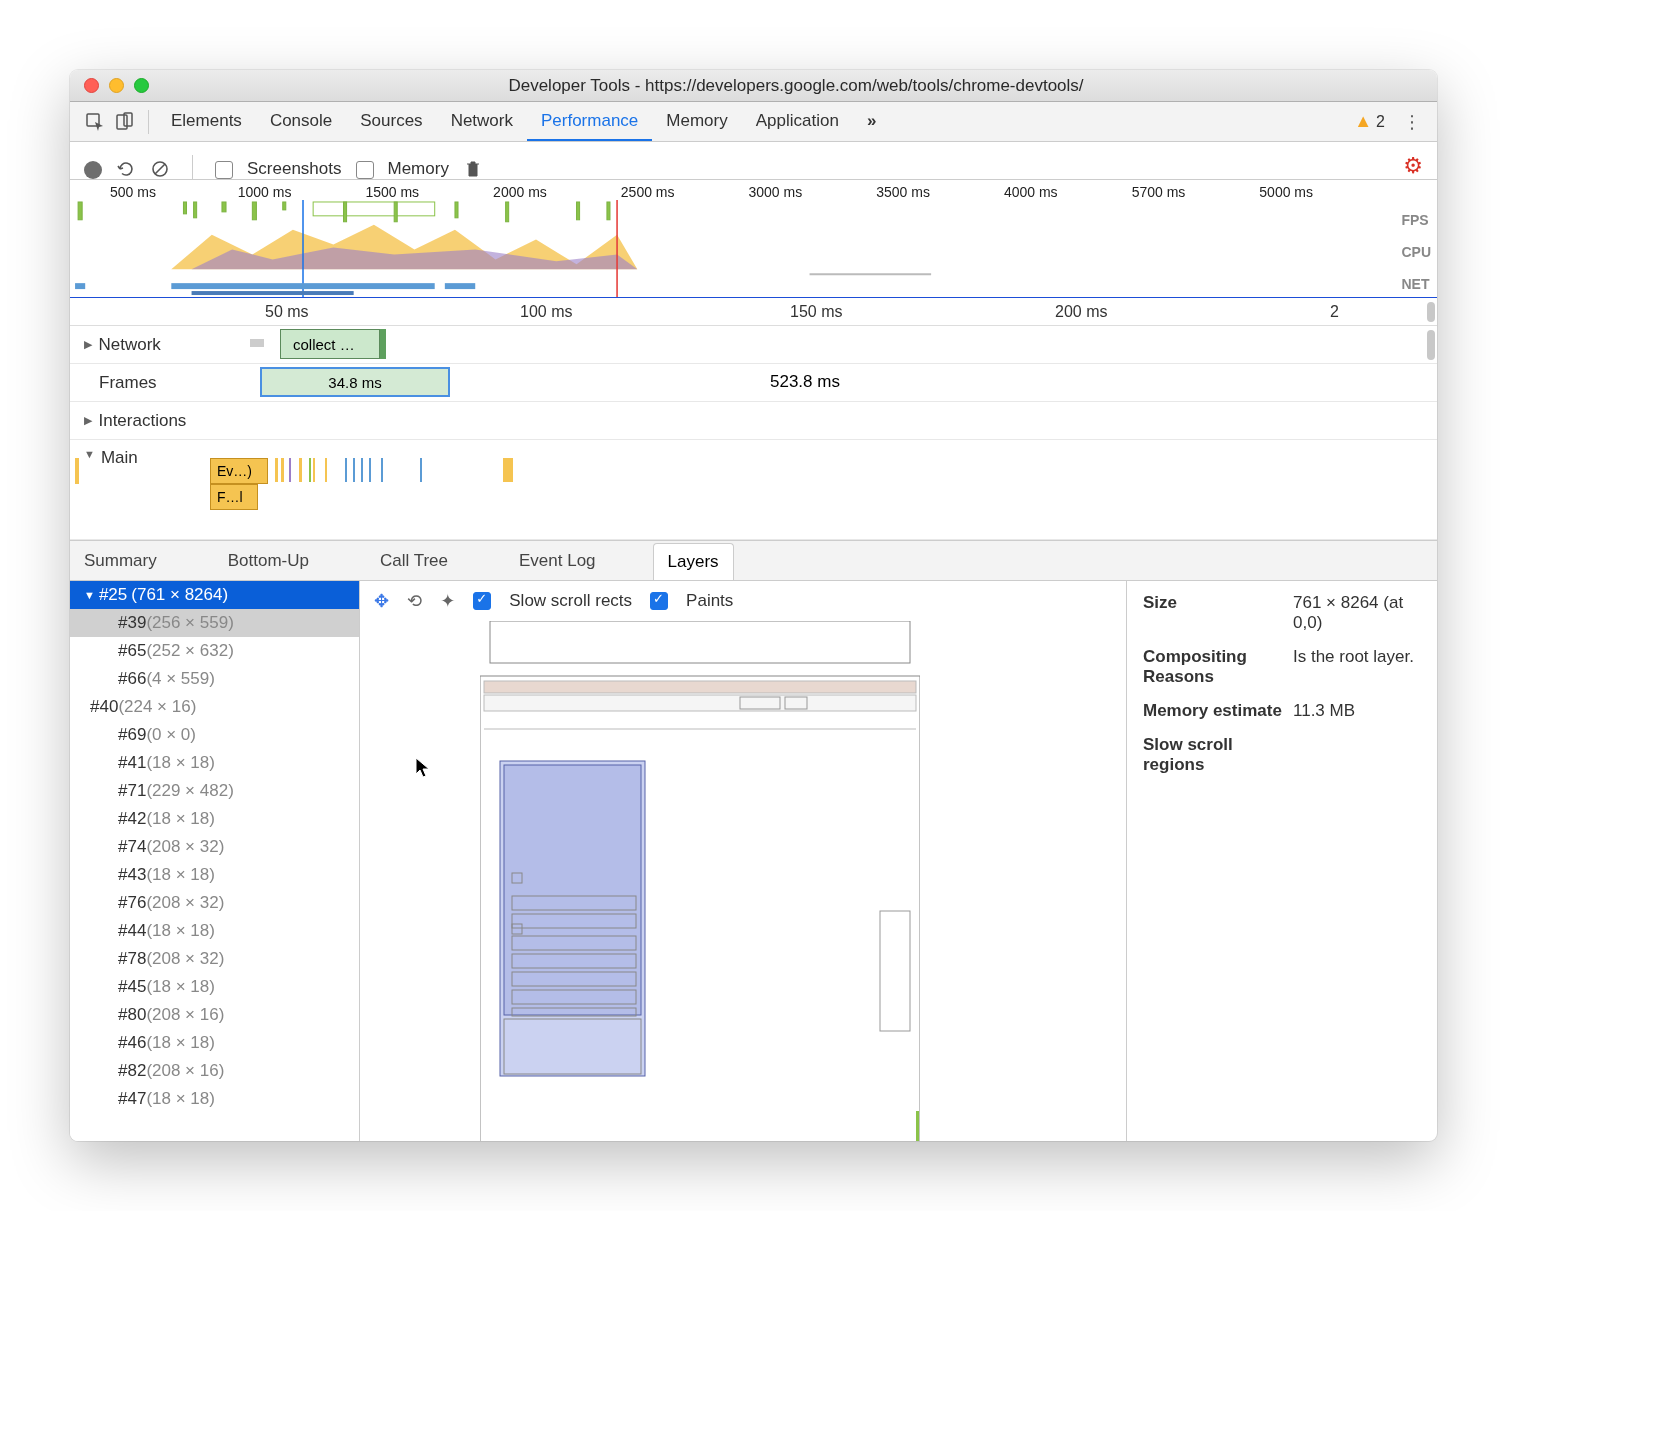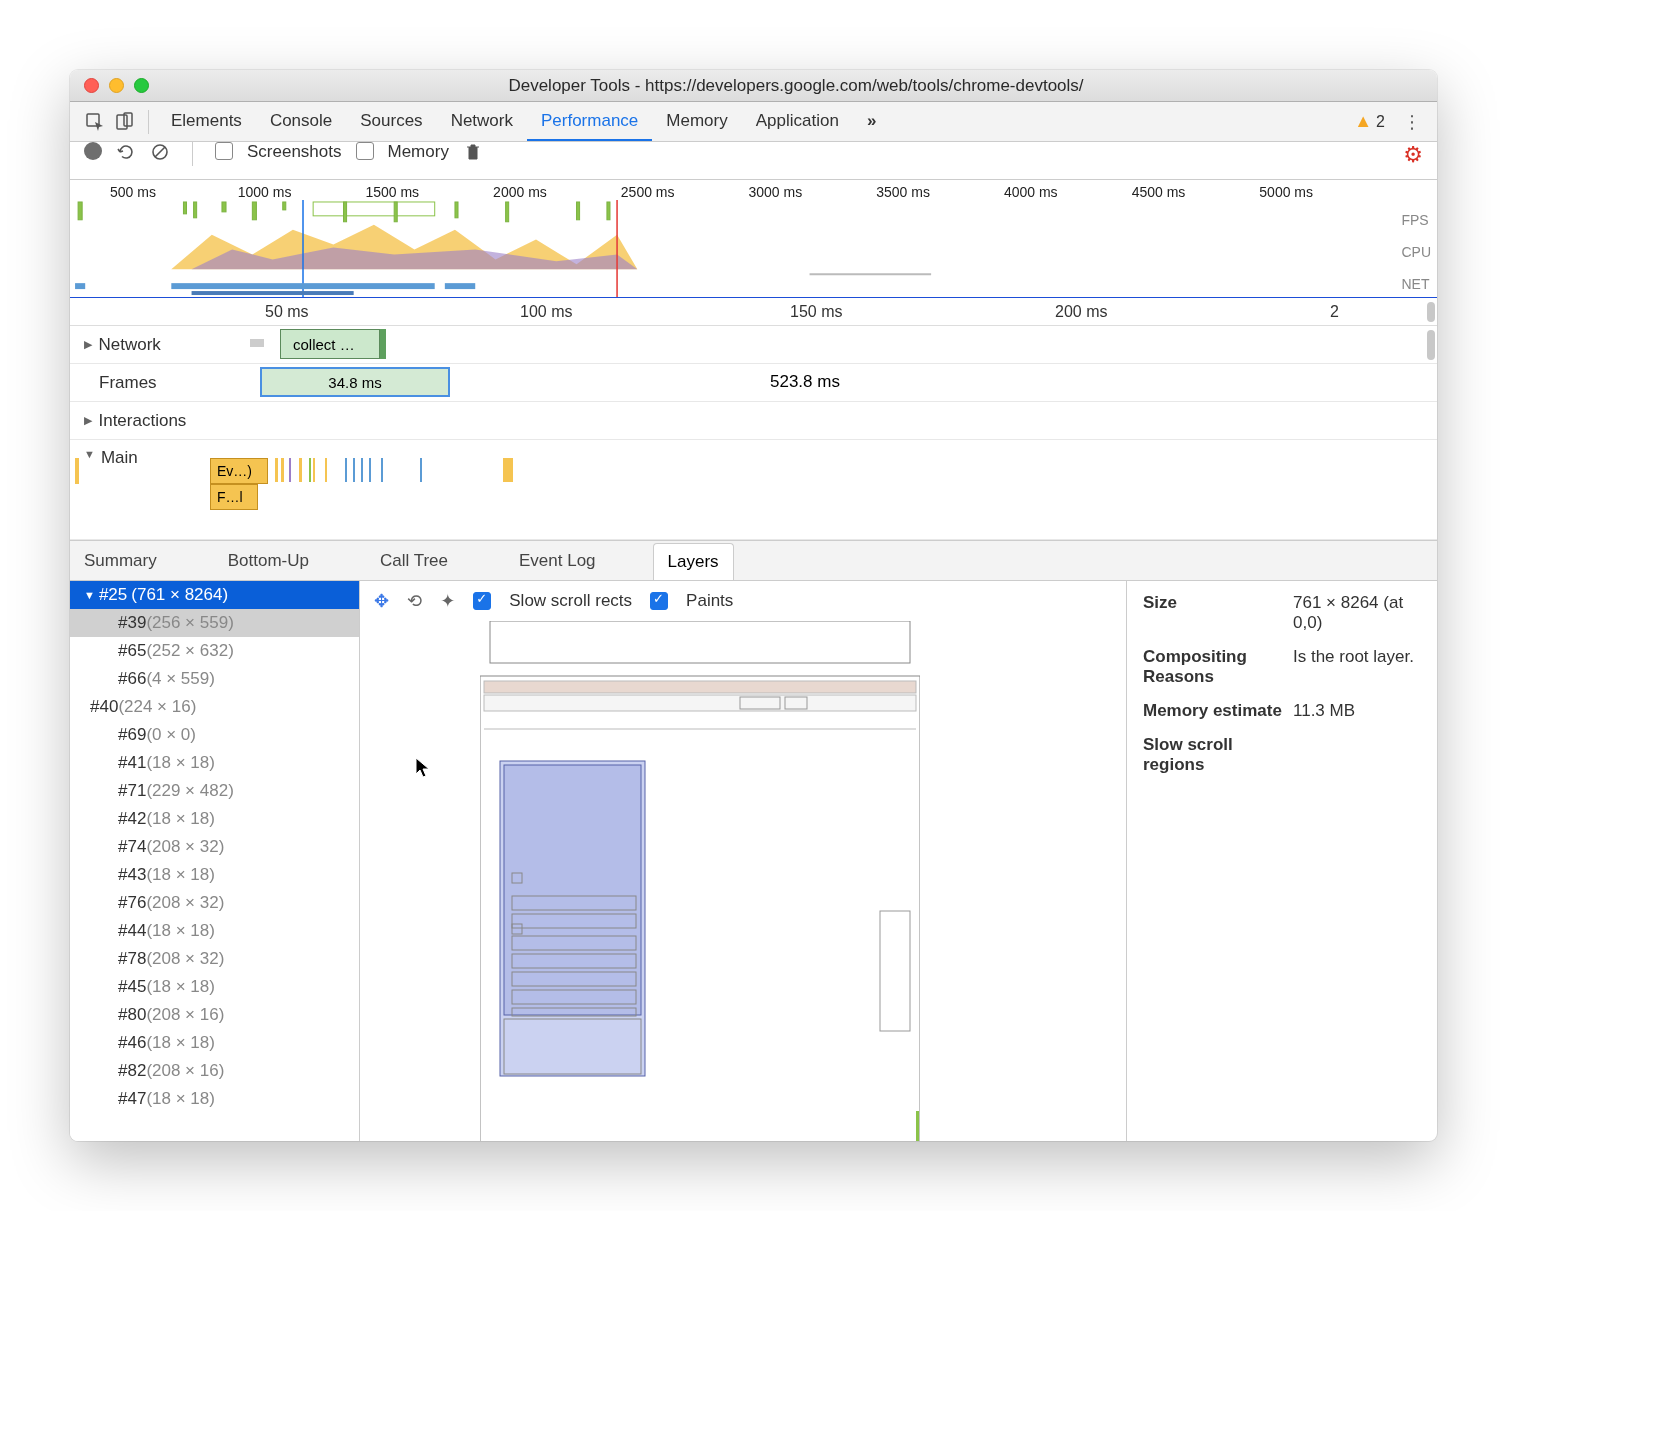--- a/index.html
+++ b/index.html
@@ -14,31 +14,31 @@
 .title { flex:1; text-align:center; font-size:17px; color:#2a2a2a; font-weight:500; }
 .tabbar { height:40px; background:#f3f3f3; border-bottom:1px solid #ccc; display:flex; align-items:center; padding:0 10px; font-size:17px; color:#333; }
 .tool-icon{display:inline-flex;align-items:center;justify-content:center;width:30px;height:30px;color:#555;}
 .vsep{width:1px;height:24px;background:#ccc;margin:0 8px;}
 .tabs{display:flex;gap:0;}
 .tab{padding:8px 14px;cursor:pointer;color:#333;}
 .tab.active{color:#1a73e8;border-bottom:2px solid #1a73e8;}
 .spacer{flex:1;}
 .warning-badge{display:flex;align-items:center;gap:4px;color:#333;font-size:16px;margin-right:12px;}
 .warn-tri{color:#f5a623;font-size:18px;}
-.toolbar{height:38px;background:#fff;border-bottom:1px solid #ccc;display:flex;align-items:flex-start;gap:14px;padding:0 14px;font-size:17px;color:#333;}
+.toolbar{height:38px;background:#fff;border-bottom:1px solid #ccc;display:flex;align-items:flex-end;gap:14px;padding:0 14px;font-size:17px;color:#333;}
 .circle-btn{width:18px;height:18px;border-radius:50%;background:#6e6e6e;}
 .icon-btn{width:20px;height:20px;display:flex;align-items:center;justify-content:center;color:#555;}
 .checkbox{width:18px;height:18px;border:1.5px solid #888;border-radius:3px;display:inline-block;vertical-align:middle;}
 .checkbox.checked{background:#1a73e8;border-color:#1a73e8;position:relative;}
 .checkbox.checked:after{content:"✓";color:#fff;font-size:13px;position:absolute;left:2px;top:-2px;}
 .gear{color:#d93025;font-size:22px;margin-left:auto;}
 .overview{height:118px;background:#fff;border-bottom:1px solid #1d4ed8;position:relative;}
 .ov-ticks{display:flex;position:absolute;top:4px;left:40px;right:50px;font-size:14px;color:#222;}
 .ov-ticks span{flex:1;}
-.ov-labels{position:absolute;right:6px;top:24px;font-size:14px;color:#888;font-weight:400;line-height:32px;}
+.ov-labels{position:absolute;right:6px;top:24px;font-size:14px;color:#888;font-weight:700;line-height:32px;}
 .ov-graph{position:absolute;left:0;right:50px;top:20px;bottom:0;}
 .ov-graph svg{width:100%;height:100%;}
 .flameruler{height:28px;border-bottom:1px solid #ddd;display:flex;align-items:center;padding-left:200px;font-size:16px;color:#333;position:relative;}
 .flameruler span{position:absolute;text-align:center;}
 .tracks{border-bottom:1px solid #ccc;}
 .track{display:flex;min-height:38px;border-bottom:1px solid #e8e8e8;}
 .track-label{width:150px;padding:8px 10px 8px 14px;font-size:17px;color:#333;display:flex;align-items:center;gap:6px;cursor:pointer;}
 .track-content{flex:1;position:relative;}
 .tri{font-size:11px;color:#666;}
 .chip{position:absolute;height:30px;border:1px solid #5b8a5b;background:#cce8cc;font-size:15px;display:flex;align-items:center;padding:0 12px;}
@@ -143,21 +143,21 @@
   <div class="overview">
     <div class="ov-ticks">
       <span>500 ms</span>
         <span>1000 ms</span>
         <span>1500 ms</span>
         <span>2000 ms</span>
         <span>2500 ms</span>
         <span>3000 ms</span>
         <span>3500 ms</span>
         <span>4000 ms</span>
-        <span>4500 ms</span>
+        <span>5700 ms</span>
         <span>5000 ms</span>
     </div>
     <div class="ov-labels">
       <div>FPS</div>
       <div>CPU</div>
       <div>NET</div>
     </div>
     <div class="ov-graph">
       <svg viewBox="0 0 1300 98" preserveAspectRatio="none">
 

